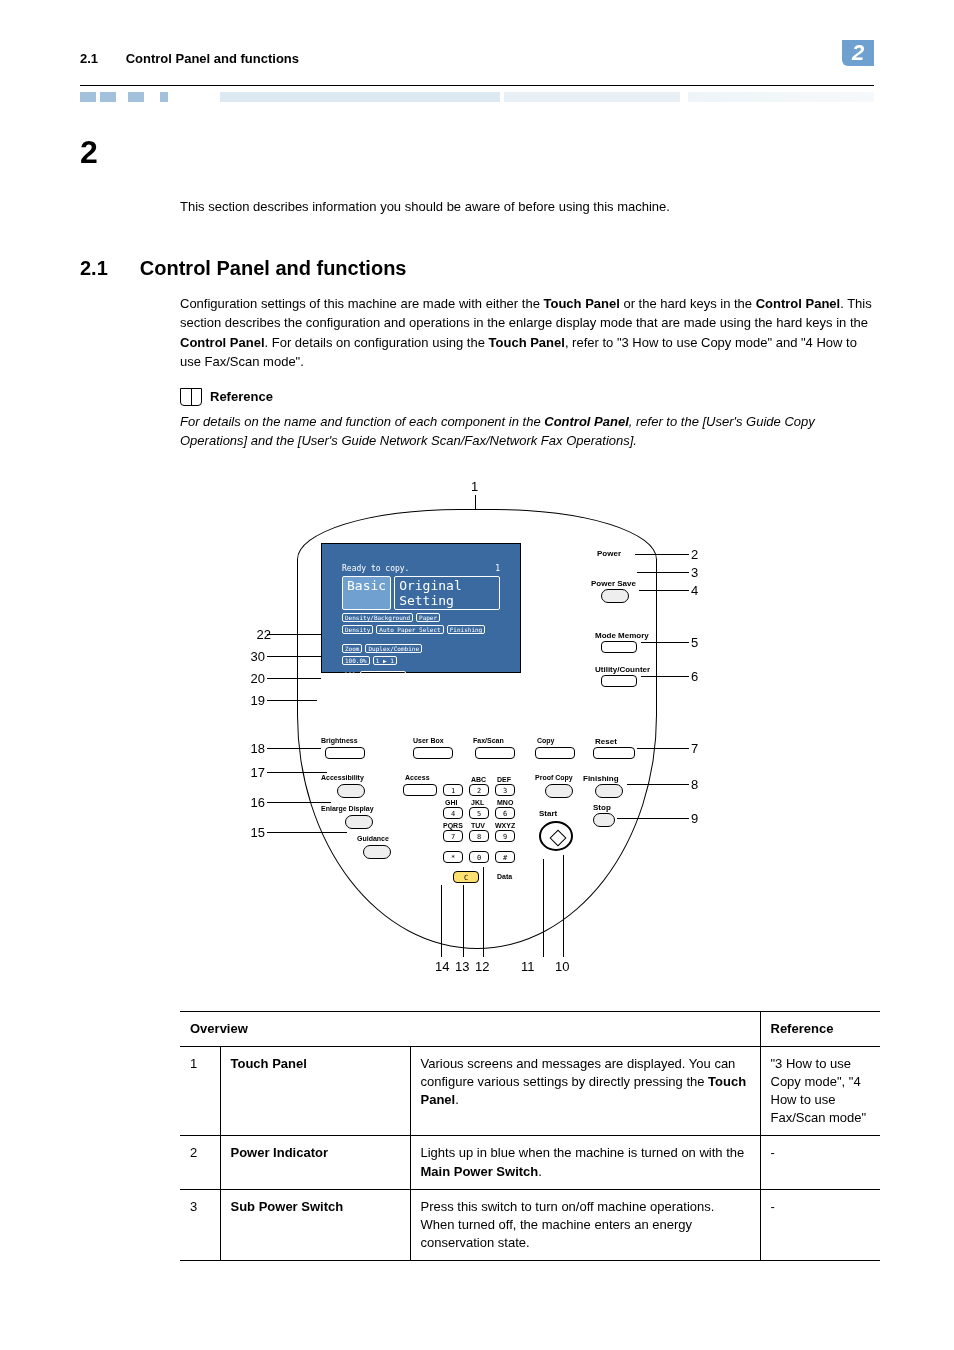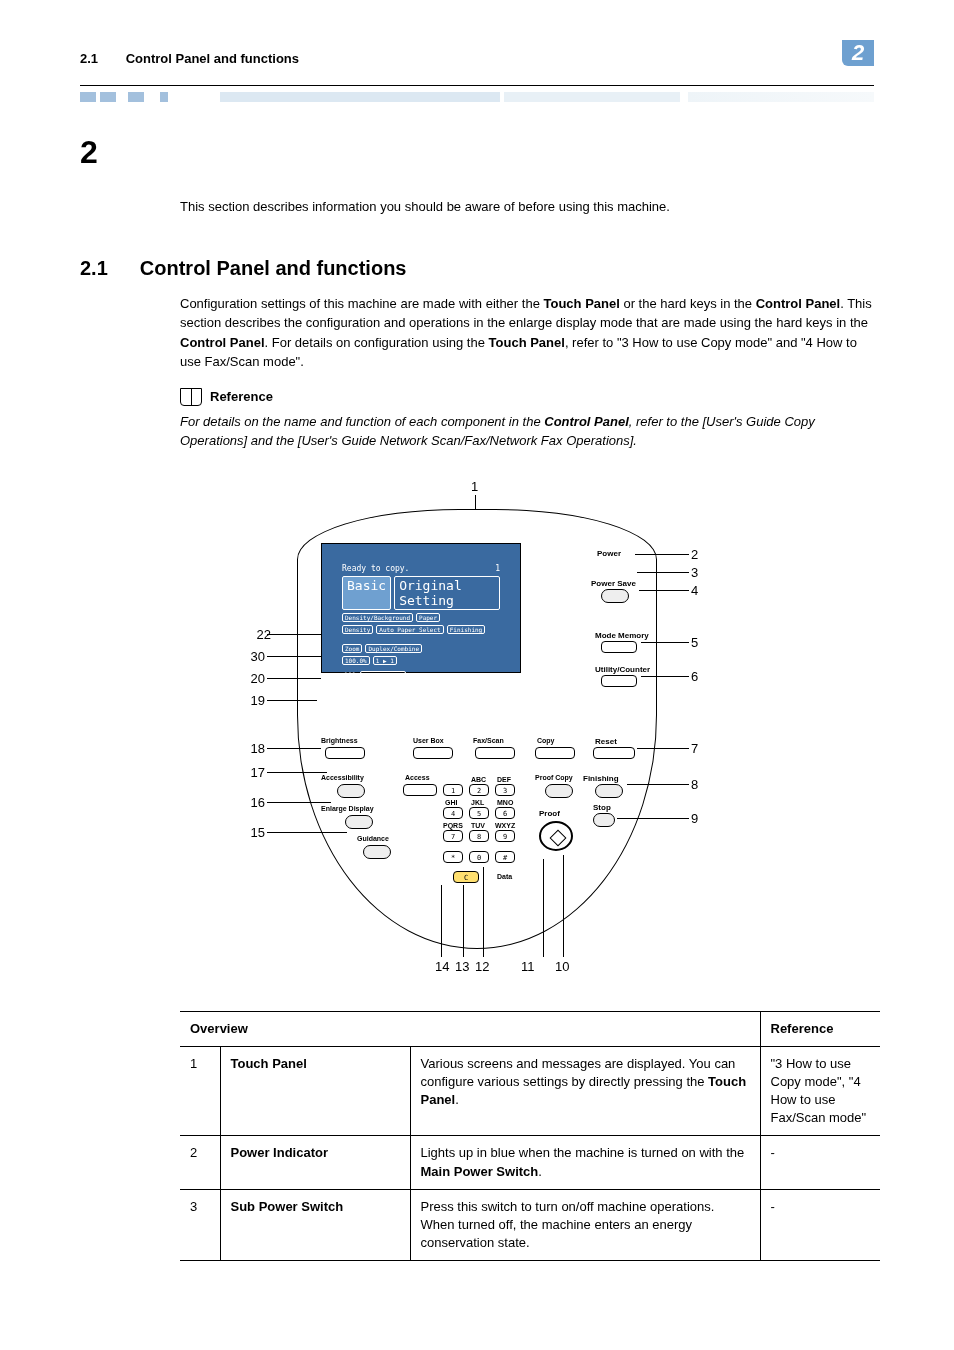--- a/index.html
+++ b/index.html
@@ -269,21 +269,21 @@
     <span class="text-tiny" style="left:278px; top:343px;">WXYZ</span>
     <div class="small-key" style="left:278px; top:351px; width:20px;">9</div>
 
     <div class="small-key" style="left:226px; top:372px; width:20px;">*</div>
     <div class="small-key" style="left:252px; top:372px; width:20px;">0</div>
     <div class="small-key" style="left:278px; top:372px; width:20px;">#</div>
 
     <div class="small-key" style="left:236px; top:392px; width:26px; background:#ffe070;">C</div>
     <span class="text-tiny" style="left:280px; top:394px;">Data</span>
 
-    <span class="text-side" style="left:322px; top:330px;">Proof</span>
+    <span class="text-side" style="left:322px; top:330px;">Start</span>
     <div class="start-btn" style="left:322px; top:342px;"></div>
 
     <span class="callout-l" style="left:24px; top:148px;">22</span>
     <div class="lead" style="left:50px; top:155px; width:54px;"></div>
     <span class="callout-l" style="left:18px; top:170px;">30</span>
     <div class="lead" style="left:50px; top:177px; width:54px;"></div>
     <span class="callout-l" style="left:18px; top:192px;">20</span>
     <div class="lead" style="left:50px; top:199px; width:54px;"></div>
     <span class="callout-l" style="left:18px; top:214px;">19</span>
     <div class="lead" style="left:50px; top:221px; width:50px;"></div>

